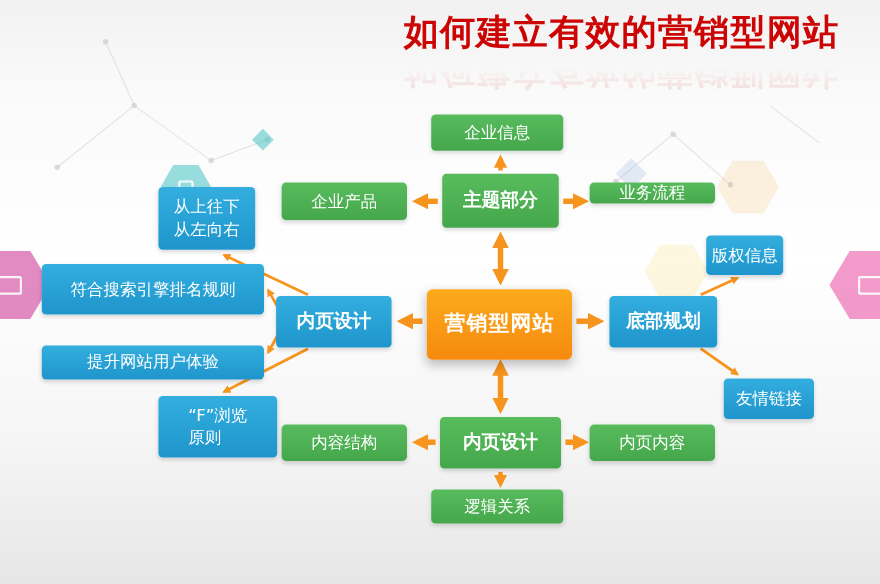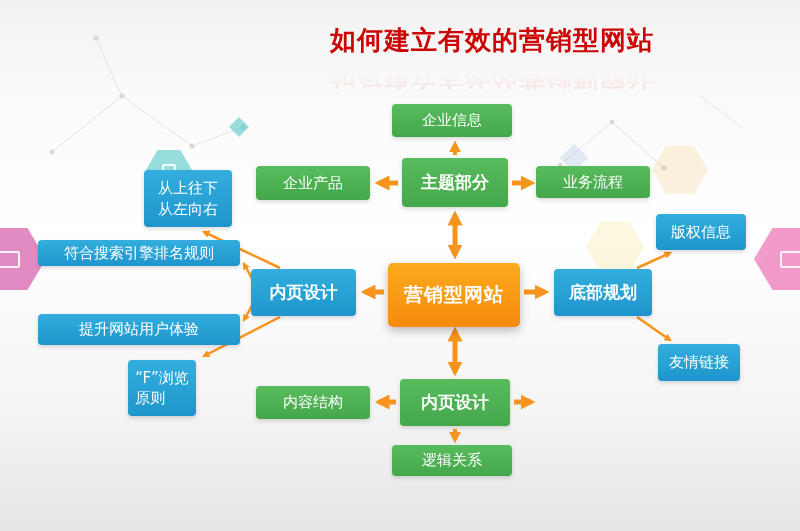--- a/index.html
+++ b/index.html
@@ -5,22 +5,22 @@
   *{margin:0;padding:0;box-sizing:border-box}
   html,body{background:#fff}
   body{font-family:"DejaVu Sans","Liberation Sans",sans-serif}
   .stage{
     position:relative;width:800px;height:531px;overflow:hidden;
     background:linear-gradient(180deg,#f1f1f1 0%,#fafafa 16%,#ffffff 45%,#f5f5f5 76%,#e6e6e6 100%);
   }
   svg.layer{position:absolute;left:0;top:0;pointer-events:none}
   .title{
     position:absolute;left:330px;top:9px;width:470px;height:40px;line-height:40px;
-    text-align:left;font-size:26px;font-weight:bold;color:#cc0404;
-    letter-spacing:1px;white-space:nowrap;margin-top:11px;
+    text-align:center;font-size:32px;font-weight:bold;color:#cc0404;
+    letter-spacing:1px;white-space:nowrap;
   }
   .title-reflection{
     top:46px;transform:scaleY(-1);opacity:.17;
     -webkit-mask-image:linear-gradient(to bottom,rgba(0,0,0,.8),transparent 60%);
     mask-image:linear-gradient(to bottom,rgba(0,0,0,.8),transparent 60%);
   }
   .node{
     position:absolute;display:flex;align-items:center;justify-content:center;
     color:#fff;white-space:pre-line;border-radius:4px;
     font-size:15px;line-height:1.35;box-shadow:0 2px 4px rgba(0,0,0,.15);
@@ -111,33 +111,34 @@
       <line x1="637" y1="317" x2="670" y2="340" marker-end="url(#ae)"></line>
     </g>
   </svg>
 
   <div class="title">如何建立有效的营销型网站</div>
   <div class="title title-reflection">如何建立有效的营销型网站</div>
 
   <div class="node green" style="left:392px;top:104px;width:120px;height:33px">企业信息</div>
   <div class="node green" style="left:256px;top:166px;width:114px;height:34px">企业产品</div>
   <div class="node green big" style="left:402px;top:158px;width:106px;height:49px">主题部分</div>
-  <div class="node green" style="left:536px;top:166px;width:114px;height:32px">业务流程</div>
+  <div class="node green" style="left:536px;top:166px;width:114px;height:19px">业务流程</div>
 
   <div class="node orange center-node" style="left:388px;top:263px;width:132px;height:64px">营销型网站</div>
 
   <div class="node blue big" style="left:251px;top:269px;width:105px;height:47px">内页设计</div>
   <div class="node blue" style="left:144px;top:170px;width:88px;height:57px">从上往下
 从左向右</div>
-  <div class="node blue" style="left:38px;top:240px;width:202px;height:26px">符合搜索引擎排名规则</div>
+  <div class="node blue" style="left:38px;top:240px;width:202px;height:46px">符合搜索引擎排名规则</div>
   <div class="node blue" style="left:38px;top:314px;width:202px;height:31px">提升网站用户体验</div>
-  <div class="node blue" style="left:128px;top:360px;width:68px;height:56px">“F”浏览
+  <div class="node blue" style="left:144px;top:360px;width:108px;height:56px">“F”浏览
 原则</div>
 
   <div class="node blue big" style="left:554px;top:269px;width:98px;height:47px">底部规划</div>
-  <div class="node blue" style="left:656px;top:214px;width:90px;height:36px">版权信息</div>
+  <div class="node blue" style="left:642px;top:214px;width:70px;height:36px">版权信息</div>
   <div class="node blue" style="left:658px;top:344px;width:82px;height:37px">友情链接</div>
 
   <div class="node green big" style="left:400px;top:379px;width:110px;height:47px">内页设计</div>
   <div class="node green" style="left:256px;top:386px;width:114px;height:33px">内容结构</div>
+  <div class="node green" style="left:536px;top:386px;width:114px;height:33px">内页内容</div>
   <div class="node green" style="left:392px;top:445px;width:120px;height:31px">逻辑关系</div>
 
 </div>
 
 </body></html>

